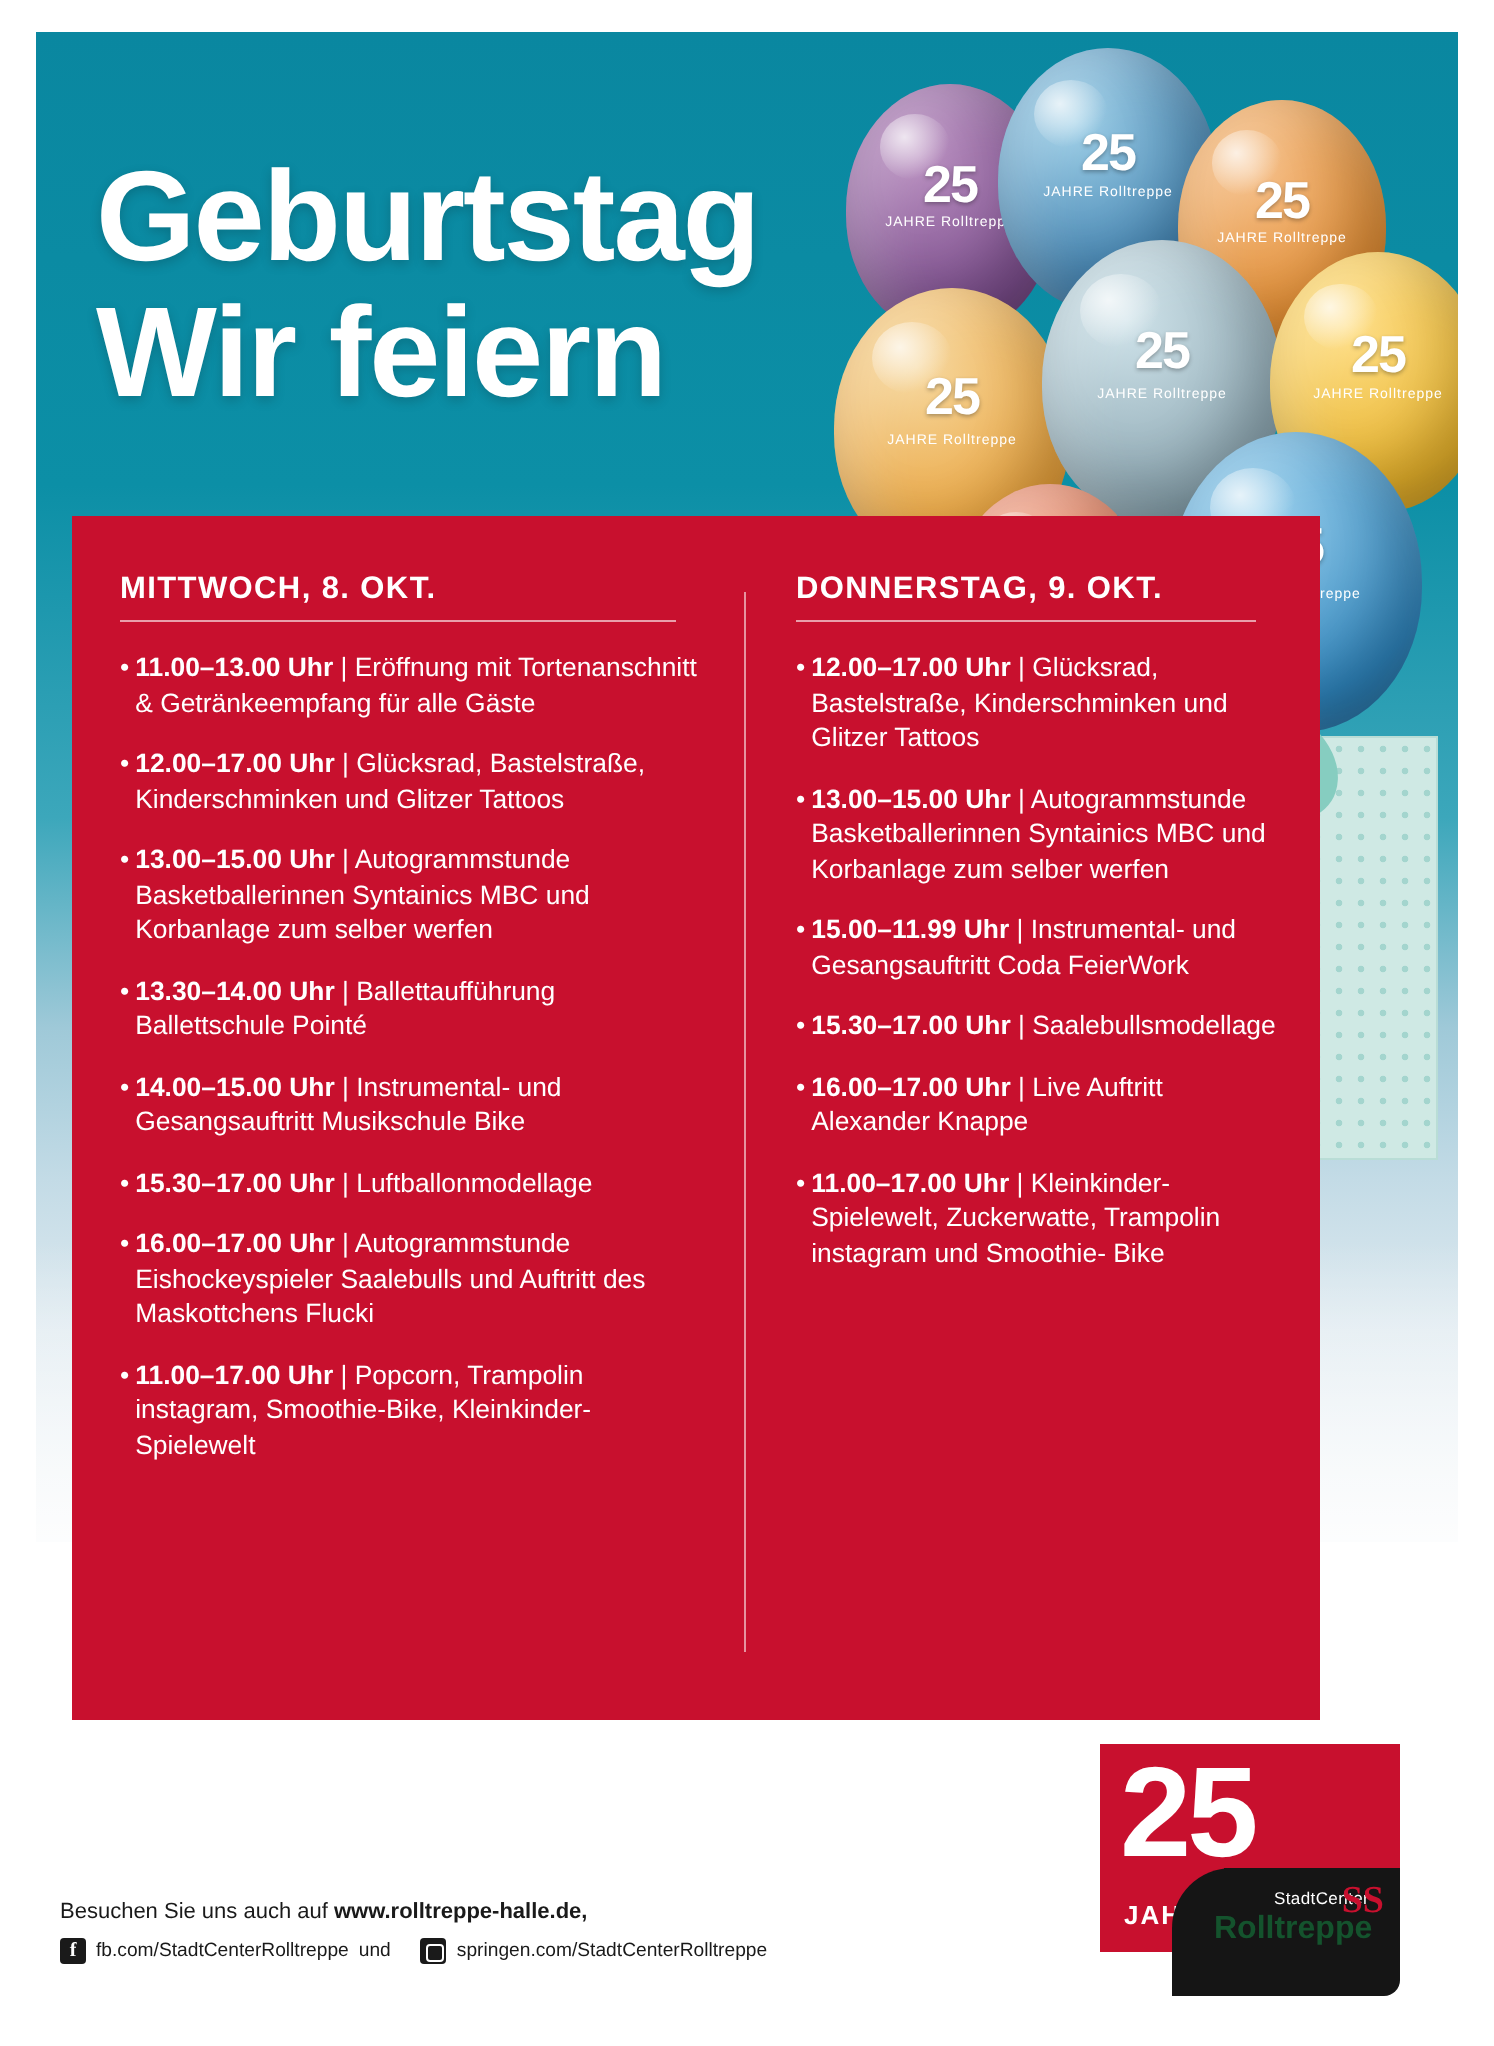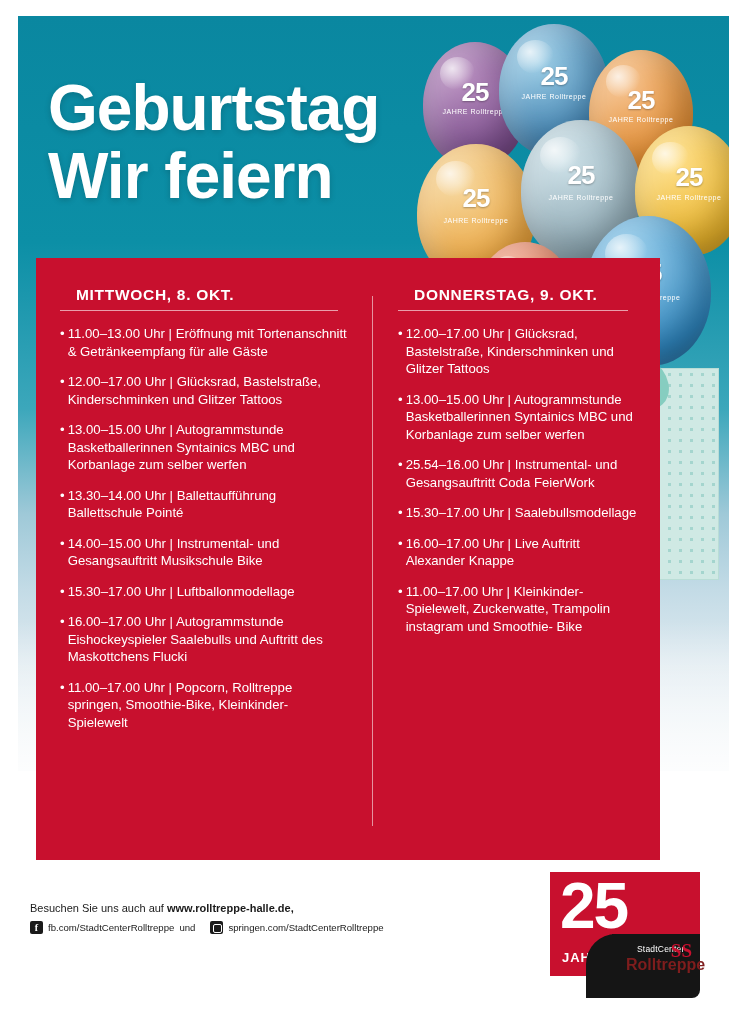--- a/index.html
+++ b/index.html
@@ -93,30 +93,30 @@
     z-index:8;
   }
   .cols{display:flex;height:100%;}
   .col{position:relative;padding:28px 22px 10px 24px;box-sizing:border-box;}
   .col.left{width:336px;}
   .col.right{width:288px;padding-left:26px;}
   .divider{
     position:absolute;left:336px;top:38px;width:1px;height:530px;background:rgba(255,255,255,.55);
   }
   .day-title{
-    font-size:15.5px;font-weight:bold;letter-spacing:.7px;margin:0 0 6px 16px;
+    font-size:15.5px;font-weight:bold;letter-spacing:.7px;margin:0 0 6px 0;
     text-transform:uppercase;
   }
   .day-rule{height:1px;background:rgba(255,255,255,.6);margin-bottom:14px;width:96%;}
   .item{
     display:flex;margin-bottom:13px;font-size:13.2px;line-height:17.5px;
   }
   .bullet{flex:0 0 auto;margin-right:3px;}
   .itxt{flex:1 1 auto;}
-  .itxt b{font-weight:normal;}
+  .itxt b{font-weight:bold;}
   
   .bottom{
     position:absolute;left:0;top:771px;width:747px;height:252px;background:#ffffff;
   }
   
   .logo{
     position:absolute;left:550px;top:872px;width:150px;height:126px;z-index:9;
   }
   .logo .red{
     position:absolute;left:0;top:0;width:150px;height:104px;background:#c8102e;
@@ -133,29 +133,29 @@
     border-radius:0 0 8px 0;
   }
   .logo .tail:before{
     content:"";position:absolute;left:-26px;top:0;width:30px;height:64px;background:#151515;
     border-radius:40px 0 0 0;
   }
   .logo .brandsmall{
     position:absolute;left:87px;top:72px;color:#ffffff;font-size:8.5px;letter-spacing:.2px;
   }
   .logo .brandbig{
-    position:absolute;left:76px;top:84px;color:#7f1d1d;font-size:16px;font-weight:bold;
+    position:absolute;left:57px;top:84px;color:#14532d;font-size:16px;font-weight:bold;
   }
   .logo .sslogo{
     position:absolute;right:8px;top:68px;color:#c8102e;font-size:19px;font-weight:bold;
     font-family:"Liberation Serif", serif;
   }
   
   .footer{
-    position:absolute;left:30px;top:902px;width:520px;color:#1a1a1a;
+    position:absolute;left:30px;top:950px;width:520px;color:#1a1a1a;
   }
   .footer .line1{font-size:11px;margin-bottom:7px;}
   .footer .line1 b{font-weight:bold;}
   .footer .social{display:flex;align-items:center;font-size:9.6px;}
   .sq{
     width:13px;height:13px;border-radius:2px;display:inline-block;margin-right:5px;flex:0 0 auto;
     color:#fff;font-size:10px;font-weight:bold;text-align:center;line-height:13px;
   }
   .fb{background:#1a1a1a;font-family:"Liberation Serif", serif;}
   .ig{background:#1a1a1a;margin-left:10px;position:relative;}
@@ -271,39 +271,39 @@
         <div class="item">
           <span class="bullet">•</span>
           <span class="itxt"><b>15.30–17.00 Uhr</b> <span>|</span> <span>Luftballonmodellage</span></span>
         </div>
         <div class="item">
           <span class="bullet">•</span>
           <span class="itxt"><b>16.00–17.00 Uhr</b> <span>|</span> <span>Autogrammstunde Eishockeyspieler Saalebulls und Auftritt des Maskottchens Flucki</span></span>
         </div>
         <div class="item">
           <span class="bullet">•</span>
-          <span class="itxt"><b>11.00–17.00 Uhr</b> <span>|</span> <span>Popcorn, Rolltreppe springen, Smoothie-Bike, Kleinkinder- Spielewelt</span></span>
+          <span class="itxt"><b>11.00–17.00 Uhr</b> <span>|</span> <span>Popcorn, Trampolin instagram, Smoothie-Bike, Kleinkinder- Spielewelt</span></span>
         </div>
       </div>
 
       <div class="col right">
         <div class="day-title">DONNERSTAG, 9. OKT.</div>
         <div class="day-rule"></div>
 
         <div class="item">
           <span class="bullet">•</span>
           <span class="itxt"><b>12.00–17.00 Uhr</b> <span>|</span> <span>Glücksrad, Bastelstraße, Kinderschminken und Glitzer Tattoos</span></span>
         </div>
         <div class="item">
           <span class="bullet">•</span>
           <span class="itxt"><b>13.00–15.00 Uhr</b> <span>|</span> <span>Autogramm­stunde Basketballerinnen Syntainics MBC und Korbanlage zum selber werfen</span></span>
         </div>
         <div class="item">
           <span class="bullet">•</span>
-          <span class="itxt"><b>25.54–16.00 Uhr</b> <span>|</span> <span>Instrumental- und Gesangsauftritt Coda FeierWork</span></span>
+          <span class="itxt"><b>15.00–11.99 Uhr</b> <span>|</span> <span>Instrumental- und Gesangsauftritt Coda FeierWork</span></span>
         </div>
         <div class="item">
           <span class="bullet">•</span>
           <span class="itxt"><b>15.30–17.00 Uhr</b> <span>|</span> <span>Saalebulls­modellage</span></span>
         </div>
         <div class="item">
           <span class="bullet">•</span>
           <span class="itxt"><b>16.00–17.00 Uhr</b> <span>|</span> <span>Live Auftritt Alexander Knappe</span></span>
         </div>
         <div class="item">

